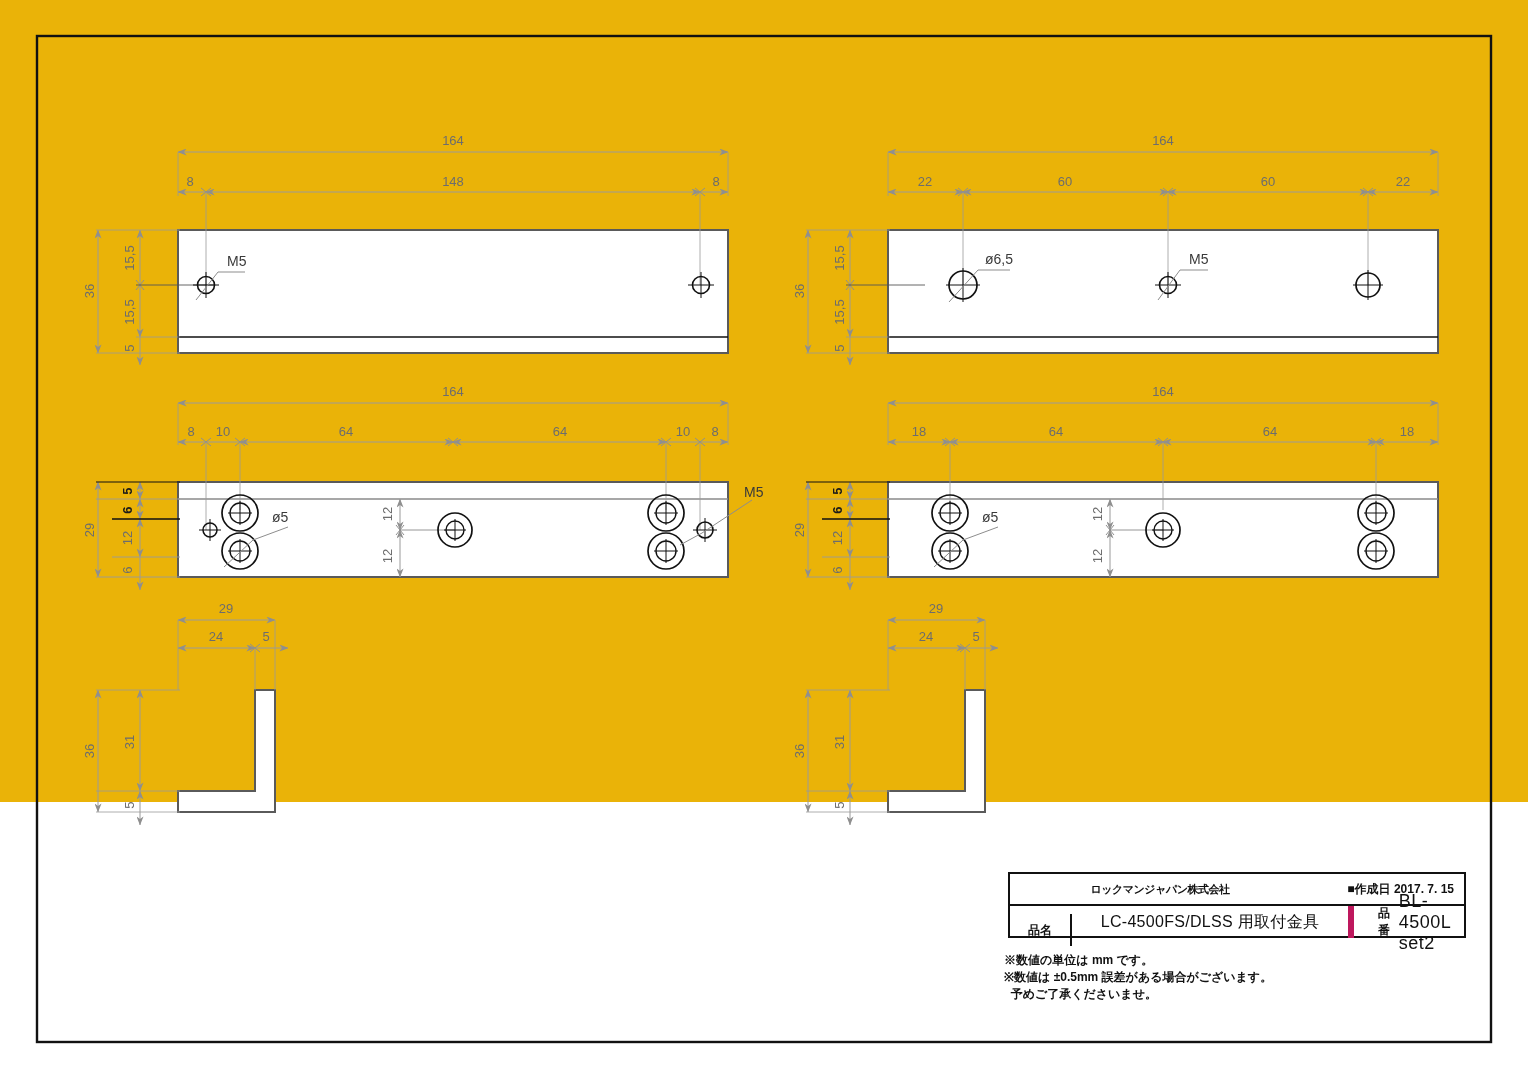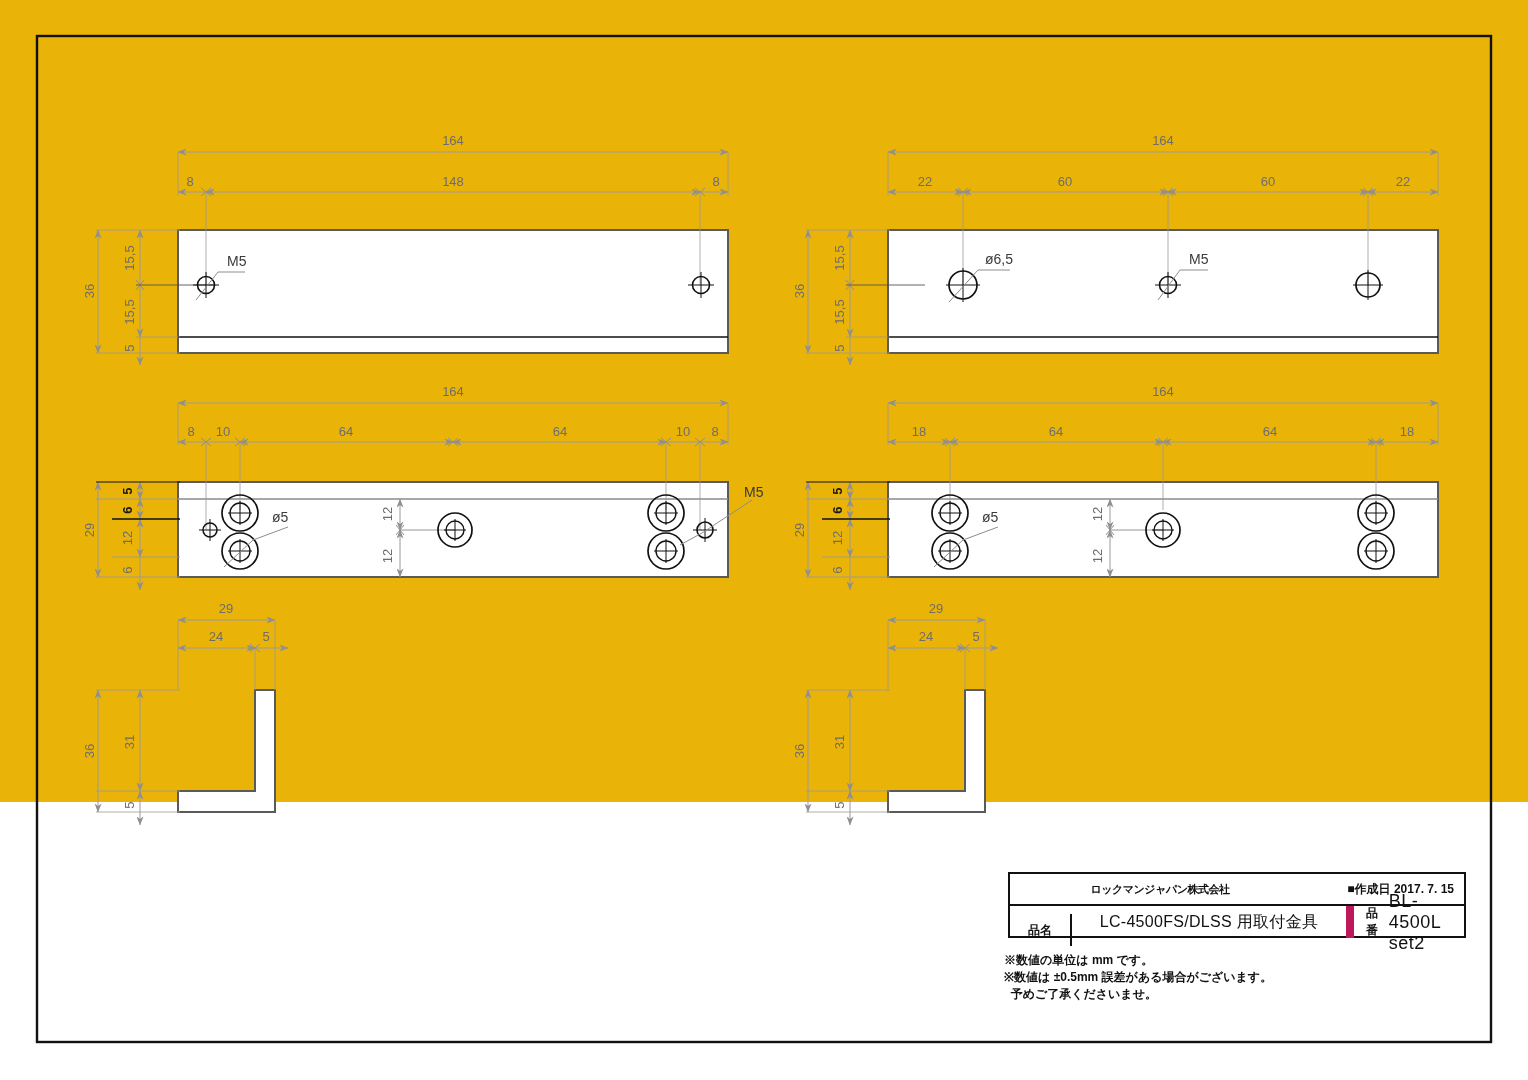--- a/index.html
+++ b/index.html
@@ -13,25 +13,25 @@
        border:2px solid #111;box-sizing:border-box;background:#fff;}
   .tbl .r1{position:relative;height:32px;border-bottom:2px solid #111;box-sizing:border-box;}
   .tbl .r2{position:relative;height:32px;box-sizing:border-box;}
   .company{position:absolute;left:0;width:300px;top:50%;transform:translateY(-50%);
            text-align:center;font-size:11px;font-weight:bold;color:#111;letter-spacing:-0.5px;}
   .datecell{position:absolute;right:10px;top:50%;transform:translateY(-50%);
             font-size:12px;color:#111;font-weight:bold;white-space:nowrap;}
   .c-hinmei-l{position:absolute;left:0;width:62px;height:100%;border-right:2px solid #111;
               box-sizing:border-box;display:flex;align-items:center;justify-content:center;
               font-size:12px;font-weight:bold;color:#111;margin-top:8px;}
-  .c-hinmei-v{position:absolute;left:62px;width:282px;height:100%;border-right:8px solid #be185d;
+  .c-hinmei-v{position:absolute;left:62px;width:282px;height:100%;border-right:6px solid #be185d;
               box-sizing:border-box;display:flex;align-items:center;justify-content:center;
               font-size:16px;color:#111;letter-spacing:0.3px;}
   .c-hinban{position:absolute;left:344px;right:0;height:100%;display:flex;align-items:center;
-            gap:8px;padding-left:12px;box-sizing:border-box;}
+            gap:8px;padding-left:24px;box-sizing:border-box;}
   .c-hinban .k{font-size:12px;font-weight:bold;color:#111;}
   .c-hinban .v{font-size:18px;color:#111;letter-spacing:0.5px;}
   .notes{position:absolute;left:1004px;top:952px;font-size:12px;font-weight:bold;color:#111;
          line-height:1.42;white-space:pre;}
 </style>
 </head>
 <body>
 
 <div id="stage">
 

